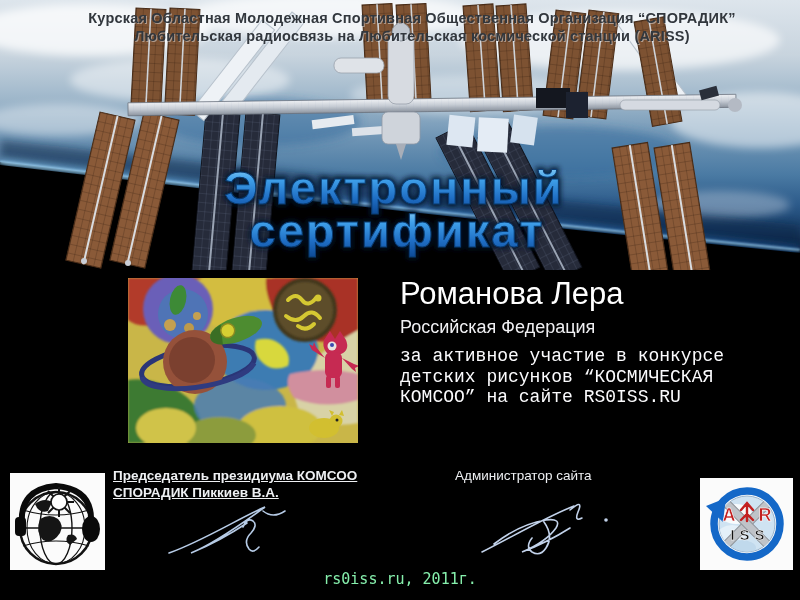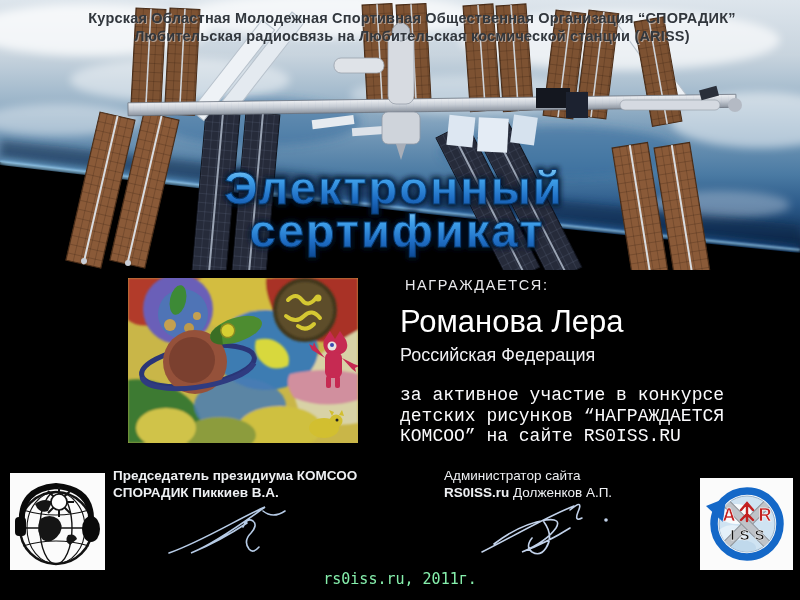--- a/index.html
+++ b/index.html
@@ -6,25 +6,25 @@
   .cert{position:relative;width:800px;height:600px;background:#000;overflow:hidden;
         font-family:"Liberation Sans",sans-serif;}
   .photo-svg{position:absolute;left:0;top:0;display:block;}
   .header{position:absolute;left:0;top:10px;width:100%;text-align:center;
           color:#32373d;font-size:14.5px;font-weight:bold;line-height:17.5px;
           letter-spacing:.2px;text-shadow:1px 1px 0 rgba(240,246,252,.45);padding-left:12px;}
   .artwork{position:absolute;left:128px;top:278px;width:230px;height:165px;}
   .award{position:absolute;left:400px;top:277px;width:392px;color:#f4f4f6;}
   .award-label{font-size:14.5px;letter-spacing:1.6px;margin:0 0 12px 5px;color:#e9e9ec;}
   .award-name{font-size:31px;line-height:34px;margin:0 0 6px 0;font-weight:400;color:#fff;}
-  .award-country{font-size:18px;line-height:20px;margin:0 0 20px 0;color:#f0f0f3;}
+  .award-country{font-size:18px;line-height:20px;margin:0 0 9px 0;color:#f0f0f3;}
   .award-reason{font-size:18px;line-height:20.5px;color:#fbfbfd;font-family:Liberation Mono, monospace;}
   .sig{position:absolute;color:#eef0f3;font-size:13.5px;line-height:17px;}
-  .sig-left{left:113px;top:467px;font-weight:bold;}
-  .sig-right{left:444px;top:467px;font-weight:400;}
+  .sig-left{left:113px;top:467px;font-weight:bold;text-decoration:underline;}
+  .sig-right{left:455px;top:467px;font-weight:400;}
   .sig-right b{font-weight:bold;}
   .signature{position:absolute;}
   .signature.sleft{left:163px;top:497px;}
   .signature.sright{left:474px;top:494px;}
   .logo{position:absolute;background:#fbfbfb;}
   .logo-left{left:10px;top:473px;width:95px;height:97px;}
   .logo-right{left:700px;top:478px;width:93px;height:92px;}
   .footer{position:absolute;left:0;top:570px;width:100%;text-align:center;
           font-family:"DejaVu Sans Mono",monospace;font-size:15px;color:#86efac;}
 </style>
@@ -227,37 +227,35 @@
       <g fill="#d2bf30">
         <ellipse cx="196" cy="150" rx="15" ry="10"></ellipse>
         <circle cx="208" cy="143" r="6.5"></circle>
         <path d="M204,138 l-3,-6 5,2 Z M211,137 l3,-5 2,6 Z"></path>
       </g>
       <circle cx="209" cy="142" r="1.5" fill="#222"></circle>
     </svg>
   </div>
 
   <div class="award">
-    <div class="award-label">НАГРАЖДАЕТСЯ:</div>
     <div class="award-name">Романова Лера</div>
     <div class="award-country">Российская Федерация</div>
     <div class="award-reason">
       <div>за активное участие в конкурсе</div>
-      <div>детских рисунков “НАГРАЖДАЕТСЯ</div>
+      <div>детских рисунков “КОСМИЧЕСКАЯ</div>
       <div>КОМСОО” на сайте RS0ISS.RU</div>
     </div>
   </div>
 
   <div class="sig sig-left">
     <div>Председатель президиума КОМСОО</div>
     <div>СПОРАДИК Пиккиев В.А.</div>
   </div>
   <div class="sig sig-right">
     <div>Администратор сайта</div>
-    <div><b>RS0ISS.ru</b><span> Долженков А.П.</span></div>
   </div>
 
   <div class="signature sleft">
     <svg width="145" height="65" viewBox="0 0 145 65">
       <path d="M6,56 C40,44 78,20 102,10 C80,26 48,48 28,56 C52,46 72,34 84,26 M80,30 q4,-10 10,-6 q5,4 -2,12 q-8,8 -2,16 q4,5 10,-2 M100,14 q10,8 22,0" stroke="#b6cbe6" stroke-width="1.6" fill="none" stroke-linecap="round"></path>
     </svg>
   </div>
   <div class="signature sright">
     <svg width="145" height="70" viewBox="0 0 145 70">
       <path d="M8,58 C36,44 74,22 100,12 M20,50 q26,-20 52,-24 q16,-2 10,8 q-10,14 -34,24 q26,-10 48,-24 M96,16 q14,-12 8,2 q-4,10 4,6 M70,28 q10,14 2,26 q-6,9 -14,4 q-7,-5 0,-14" stroke="#c2d2ea" stroke-width="1.6" fill="none" stroke-linecap="round"></path>

